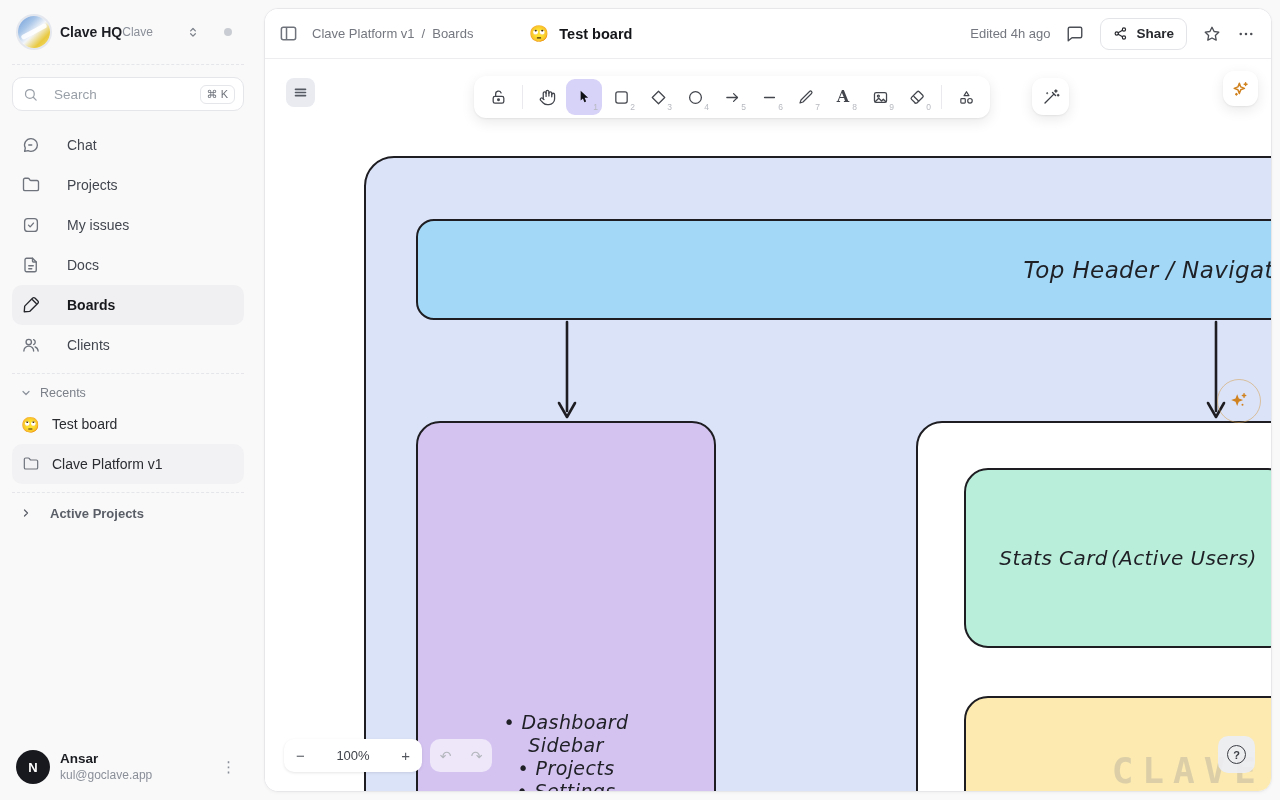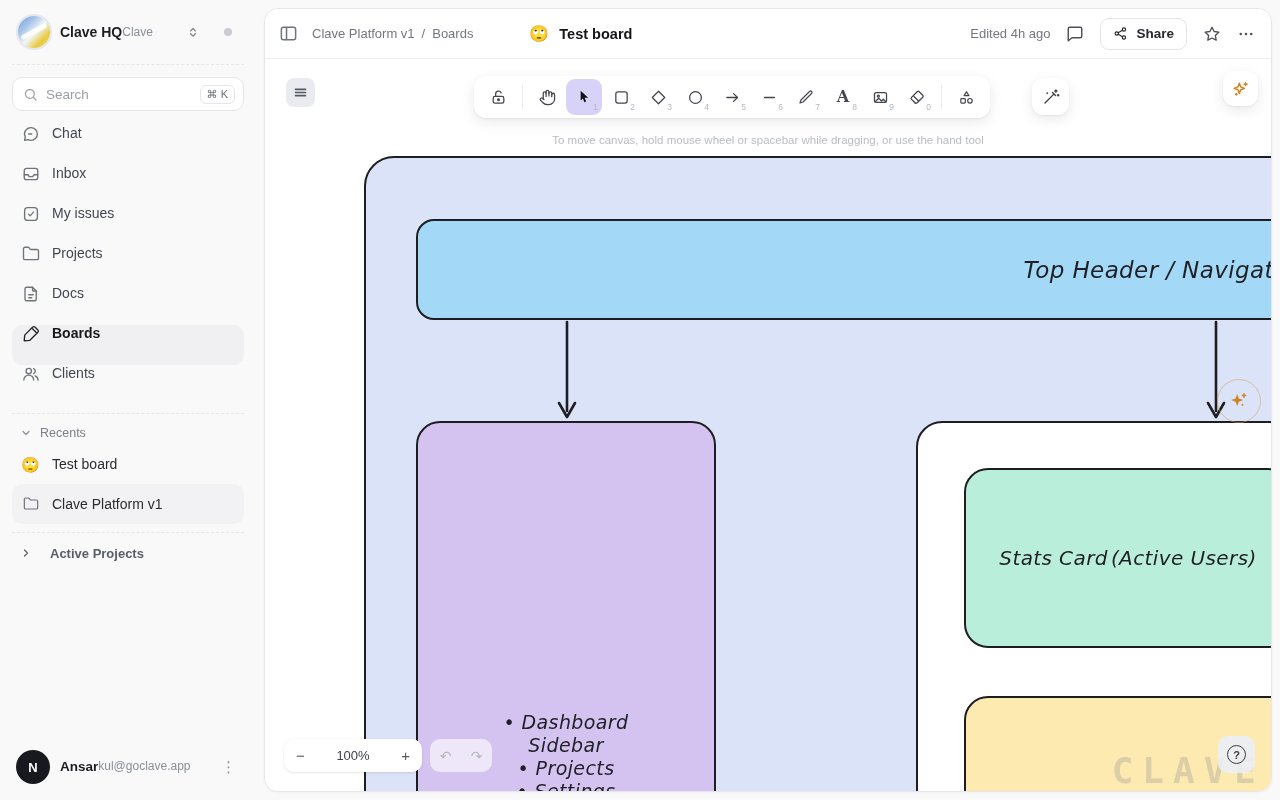--- a/index.html
+++ b/index.html
@@ -13,40 +13,40 @@
   .logo{position:relative;width:32px;height:32px;border-radius:50%;flex:0 0 32px;overflow:hidden;
     background:linear-gradient(135deg,#6d9bd8 0%,#a9c6e8 30%,#f3f6fa 52%,#e9c93f 76%,#f6df74 100%);
     box-shadow:0 0 0 2px #e4e7ed}
   .logo::after{content:"";position:absolute;left:2px;top:13px;width:28px;height:5px;background:rgba(255,255,255,.85);transform:rotate(-28deg);border-radius:3px}
   .ws-names{flex:1;display:flex;line-height:1.18;min-width:0}
   .ws-name{font-size:14px;font-weight:700;color:#1b1d22;white-space:nowrap}
   .ws-sub{font-size:12px;color:#8a8f98;align-self:center}
   .ws-caret{color:#7d828b;display:flex}
   .ws-dot{width:8px;height:8px;border-radius:50%;background:#c9ccd3;margin:0 6px 0 14px}
   .divider{border-top:1px dashed #e5e6ea;margin:2px 0}
-  .search{display:flex;align-items:center;gap:8px;height:34px;border:1px solid #e5e6ea;border-radius:10px;background:#fff;padding:0 8px 0 10px;margin:10px 0 14px}
+  .search{display:flex;align-items:center;gap:16px;height:34px;border:1px solid #e5e6ea;border-radius:10px;background:#fff;padding:0 8px 0 10px;margin:10px 0 14px}
   .search .sico{color:#9aa0a8;display:flex}
   .search input{border:0;outline:0;flex:1;min-width:0;font-size:13.5px;color:#3f4249;background:transparent;font-family:inherit}
   .search input::placeholder{color:#9aa0a8}
   .kbd{font-size:11px;color:#6e727a;border:1px solid #e5e6ea;border-radius:6px;padding:2px 6px;background:#fff;white-space:nowrap}
   .nav{display:flex;flex-direction:column}
-  .nav-item{display:flex;gap:12px;height:40px;padding:0 10px;border-radius:10px;color:#42464e;font-size:14px;cursor:pointer}
+  .nav-item{display:flex;align-items:center;gap:27px;height:40px;padding:0 10px;border-radius:10px;color:#42464e;font-size:14px;cursor:pointer}
   .nico{width:18px;height:18px;color:#6e737c;display:flex;flex:0 0 18px}
   .nav-item.active{background:#f0f0f2;font-weight:700;color:#17181c}
   .nav-item.active .nico{color:#24262c}
   .sec-label{display:flex;align-items:center;gap:8px;font-size:12.5px;color:#7b8089;padding:10px 8px 4px;font-weight:500}
   .sec-label .cico{display:flex;color:#8d929b}
   .row{display:flex;align-items:center;gap:12px;height:40px;padding:0 10px;border-radius:10px;font-size:14px;color:#2a2c31;cursor:pointer}
   .row.hovered{background:#f2f2f4}
   .rico{width:18px;display:flex;justify-content:center;color:#6e737c;flex:0 0 18px}
   .row .emoji{font-size:15px;line-height:1}
   .active-projects{display:flex;align-items:center;gap:18px;height:36px;padding:0 8px;font-size:13px;color:#5a5e66;font-weight:600;cursor:pointer}
   .user{margin-top:auto;display:flex;align-items:center;gap:10px;padding:14px 4px 16px}
   .avatar{width:34px;height:34px;border-radius:50%;background:#17191e;color:#fff;display:flex;align-items:center;justify-content:center;font-size:13px;font-weight:700;flex:0 0 34px}
-  .uinfo{display:flex;flex-direction:row;line-height:1.25;min-width:0}
+  .uinfo{display:flex;flex-direction:column;line-height:1.25;min-width:0}
   .uname{font-size:13.5px;font-weight:700;color:#1b1d22}
   .uemail{font-size:12px;color:#8a8f98;white-space:nowrap}
   .kebab{margin-left:auto;color:#8a8f98;font-size:15px;cursor:pointer;padding:0 4px}
 
   
   .card{position:absolute;left:264px;top:8px;width:1008px;height:784px;background:#fff;border:1px solid #e7e7ea;border-radius:14px;box-shadow:0 1px 3px rgba(0,0,0,.04);overflow:hidden}
   .card-header{position:absolute;left:0;top:0;right:0;height:50px;display:flex;align-items:center;padding:0 16px 0 14px;border-bottom:1px solid #ededf0;background:#fff;z-index:40}
   .panel-btn{display:flex;color:#6f737b;cursor:pointer}
   .bc{font-size:13px;color:#74777f;display:flex;gap:7px;margin-left:14px;white-space:nowrap}
   .bc .crumb{cursor:pointer}
@@ -136,42 +136,33 @@
             <svg width="18" height="18" viewBox="0 0 24 24" fill="none" stroke="currentColor" stroke-width="1.8" stroke-linecap="round" stroke-linejoin="round">
               <path d="M12 3.5a8.5 8.5 0 0 1 0 17c-1.4 0-2.8-.3-4-.9L3.5 20.5l.9-4.5a8.5 8.5 0 0 1 7.6-12.5Z"></path>
               <path d="M9 12h4"></path>
             </svg>
           </span>
         <span>Chat</span>
       </div>
       <div class="nav-item">
         <span class="nico">
             <svg width="18" height="18" viewBox="0 0 24 24" fill="none" stroke="currentColor" stroke-width="1.8" stroke-linecap="round" stroke-linejoin="round">
-              <rect x="3" y="4.5" width="18" height="15" rx="3"></rect>
-              <path d="M3 13h5l1.7 2.5h4.6L16 13h5"></path>
-            </svg>
-          </span>
-        <span>Inbox</span>
+              <path d="M20 19.5a2 2 0 0 0 2-2V8a2 2 0 0 0-2-2h-7.9a2 2 0 0 1-1.7-.9l-.8-1.2a2 2 0 0 0-1.7-.9H4a2 2 0 0 0-2 2v12.5a2 2 0 0 0 2 2Z"></path>
+            </svg>
+          </span>
+        <span>Projects</span>
       </div>
       <div class="nav-item">
         <span class="nico">
             <svg width="18" height="18" viewBox="0 0 24 24" fill="none" stroke="currentColor" stroke-width="1.8" stroke-linecap="round" stroke-linejoin="round">
               <rect x="3.5" y="3.5" width="17" height="17" rx="4"></rect>
               <path d="m8.7 12.2 2.2 2.3 4.4-5"></path>
             </svg>
           </span>
         <span>My issues</span>
-      </div>
-      <div class="nav-item">
-        <span class="nico">
-            <svg width="18" height="18" viewBox="0 0 24 24" fill="none" stroke="currentColor" stroke-width="1.8" stroke-linecap="round" stroke-linejoin="round">
-              <path d="M20 19.5a2 2 0 0 0 2-2V8a2 2 0 0 0-2-2h-7.9a2 2 0 0 1-1.7-.9l-.8-1.2a2 2 0 0 0-1.7-.9H4a2 2 0 0 0-2 2v12.5a2 2 0 0 0 2 2Z"></path>
-            </svg>
-          </span>
-        <span>Projects</span>
       </div>
       <div class="nav-item">
         <span class="nico">
             <svg width="18" height="18" viewBox="0 0 24 24" fill="none" stroke="currentColor" stroke-width="1.8" stroke-linecap="round" stroke-linejoin="round">
               <path d="M14 3v4a1 1 0 0 0 1 1h4"></path>
               <path d="M6 3h8l5 5v11a2 2 0 0 1-2 2H6a2 2 0 0 1-2-2V5a2 2 0 0 1 2-2Z"></path>
               <line x1="9" y1="13" x2="15" y2="13"></line>
               <line x1="9" y1="17" x2="13" y2="17"></line>
             </svg>
           </span>
@@ -477,21 +468,20 @@
       <div class="ai-btn">
         <span>
             <svg width="20" height="20" viewBox="0 0 24 24" fill="none" stroke="currentColor" stroke-width="1.8" stroke-linecap="round" stroke-linejoin="round">
               <path d="M10 5 11.7 9.5 16.2 11.2 11.7 12.9 10 17.4 8.3 12.9 3.8 11.2 8.3 9.5Z"></path>
               <path d="M17.5 4.5v3.4M15.8 6.2h3.4"></path>
               <path d="M6.5 17.5v1.8M5.6 18.4h1.8"></path>
             </svg>
           </span>
       </div>
 
-      <div class="hint">To move canvas, hold mouse wheel or spacebar while dragging, or use the hand tool</div>
 
       <div class="zoom-pill">
         <span class="zoom-btn">−</span>
         <span class="zoom-level">100%</span>
         <span class="zoom-btn">+</span>
       </div>
 
       <div class="hist-pill">
         <span class="hist-btn">↶</span>
         <span class="hist-btn">↷</span>

